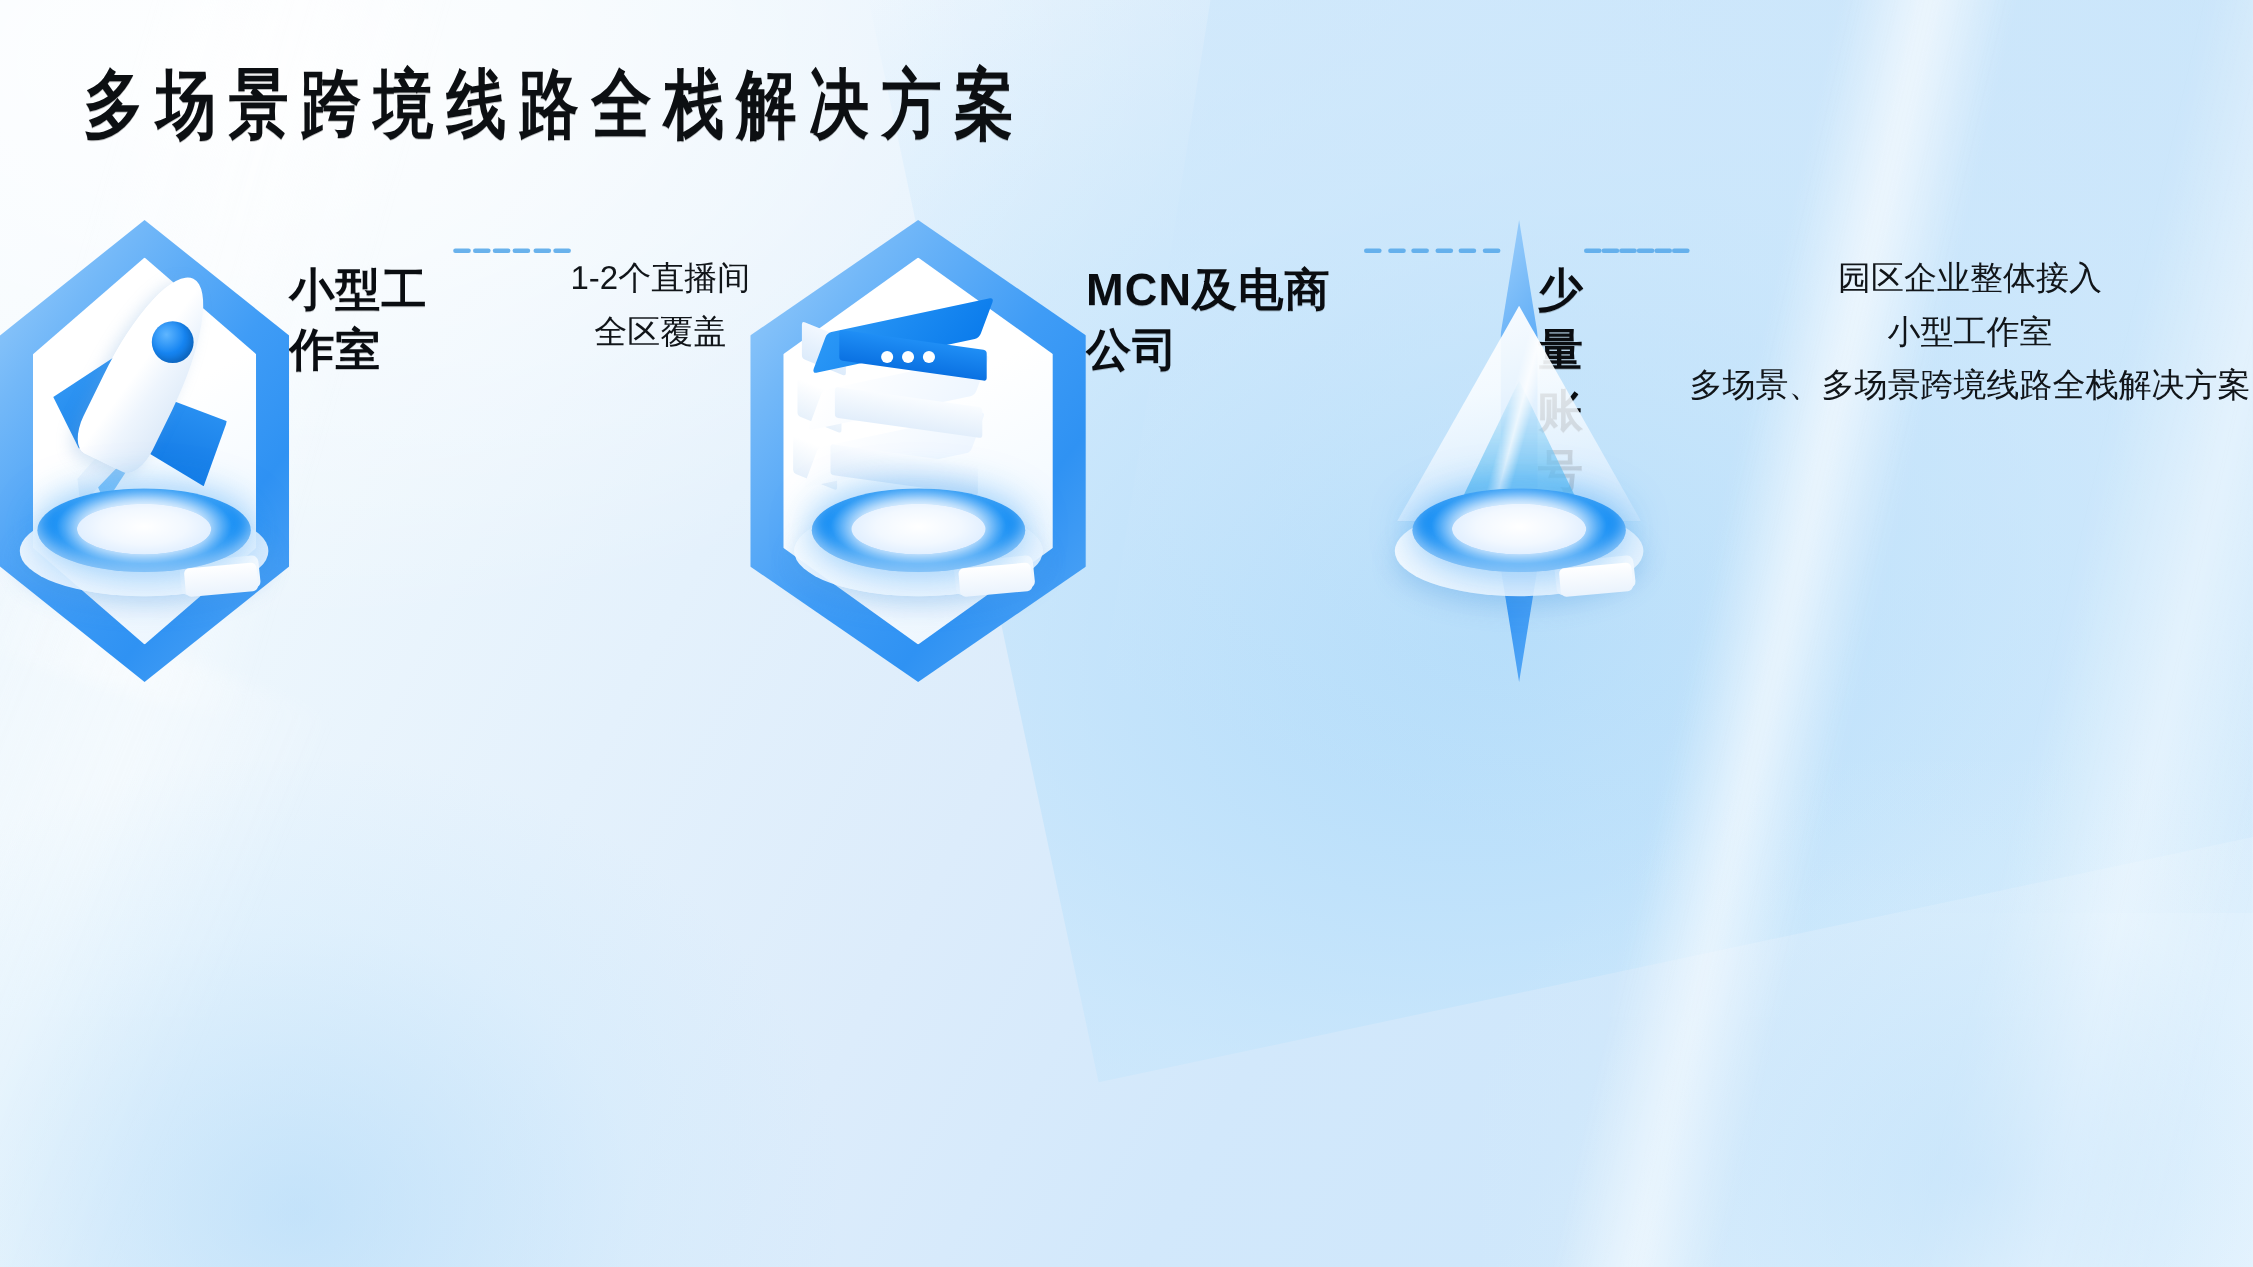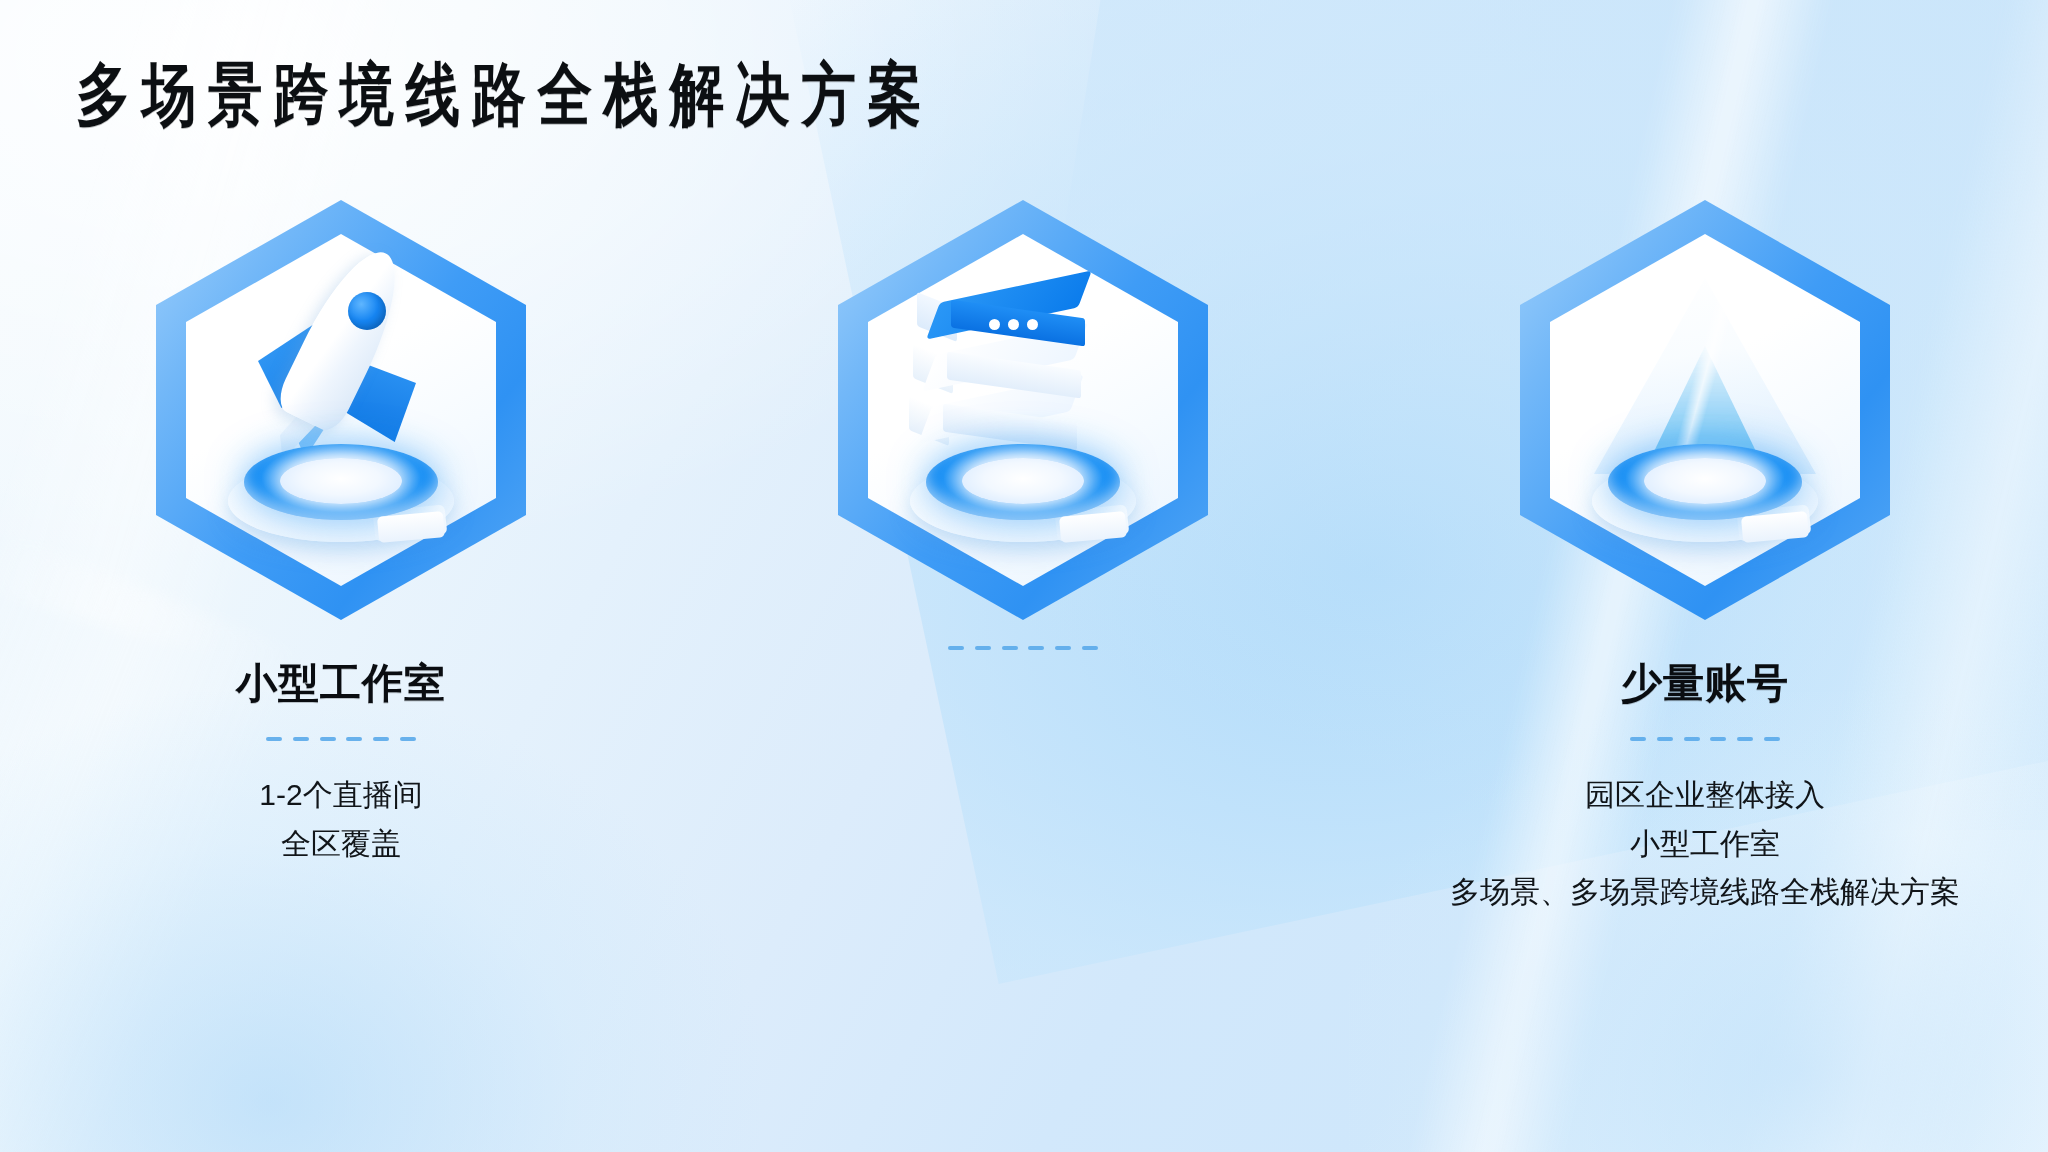--- a/index.html
+++ b/index.html
@@ -70,21 +70,21 @@
     transform:scaleY(1.22) scaleX(.97); transform-origin:left top;
     text-shadow:0 1px 0 rgba(0,0,0,.25);
     white-space:nowrap;
   }
 
   
   #cards{
     position:absolute; left:0; top:200px; width:2048px; height:900px;
     display:flex; z-index:4;
   }
-  .card{ width:682px; display:flex; flex-direction:column; align-items:center; }
+  .card{ width:682px; display:flex; flex-direction:row; align-items:flex-start; }
 
   
   .hex-wrap{ position:relative; width:370px; height:420px; }
   .hex-outer{
     position:absolute; inset:0;
     clip-path:polygon(50% 0%,100% 25%,100% 75%,50% 100%,0% 75%,0% 25%);
     background:linear-gradient(128deg,#9fd0fb 0%,#73b8f8 22%,#3f9cf6 52%,#2f92f3 72%,#56a8f6 100%);
     box-shadow:0 26px 52px rgba(60,140,220,.30);
   }
   .hex-inner{
@@ -304,20 +304,21 @@
           </div>
         </div>
         <div class="ped">
           <div class="ped-plate"></div>
           <div class="ped-ring"></div>
           <div class="ped-hole"></div>
           <div class="ped-notch"></div>
         </div>
       </div>
     </div>
+    <div class="card-title">MCN及电商公司</div>
     <div class="divider">
       <i></i>
       <i></i>
       <i></i>
       <i></i>
       <i></i>
       <i></i>
     </div>
   </div>
 

